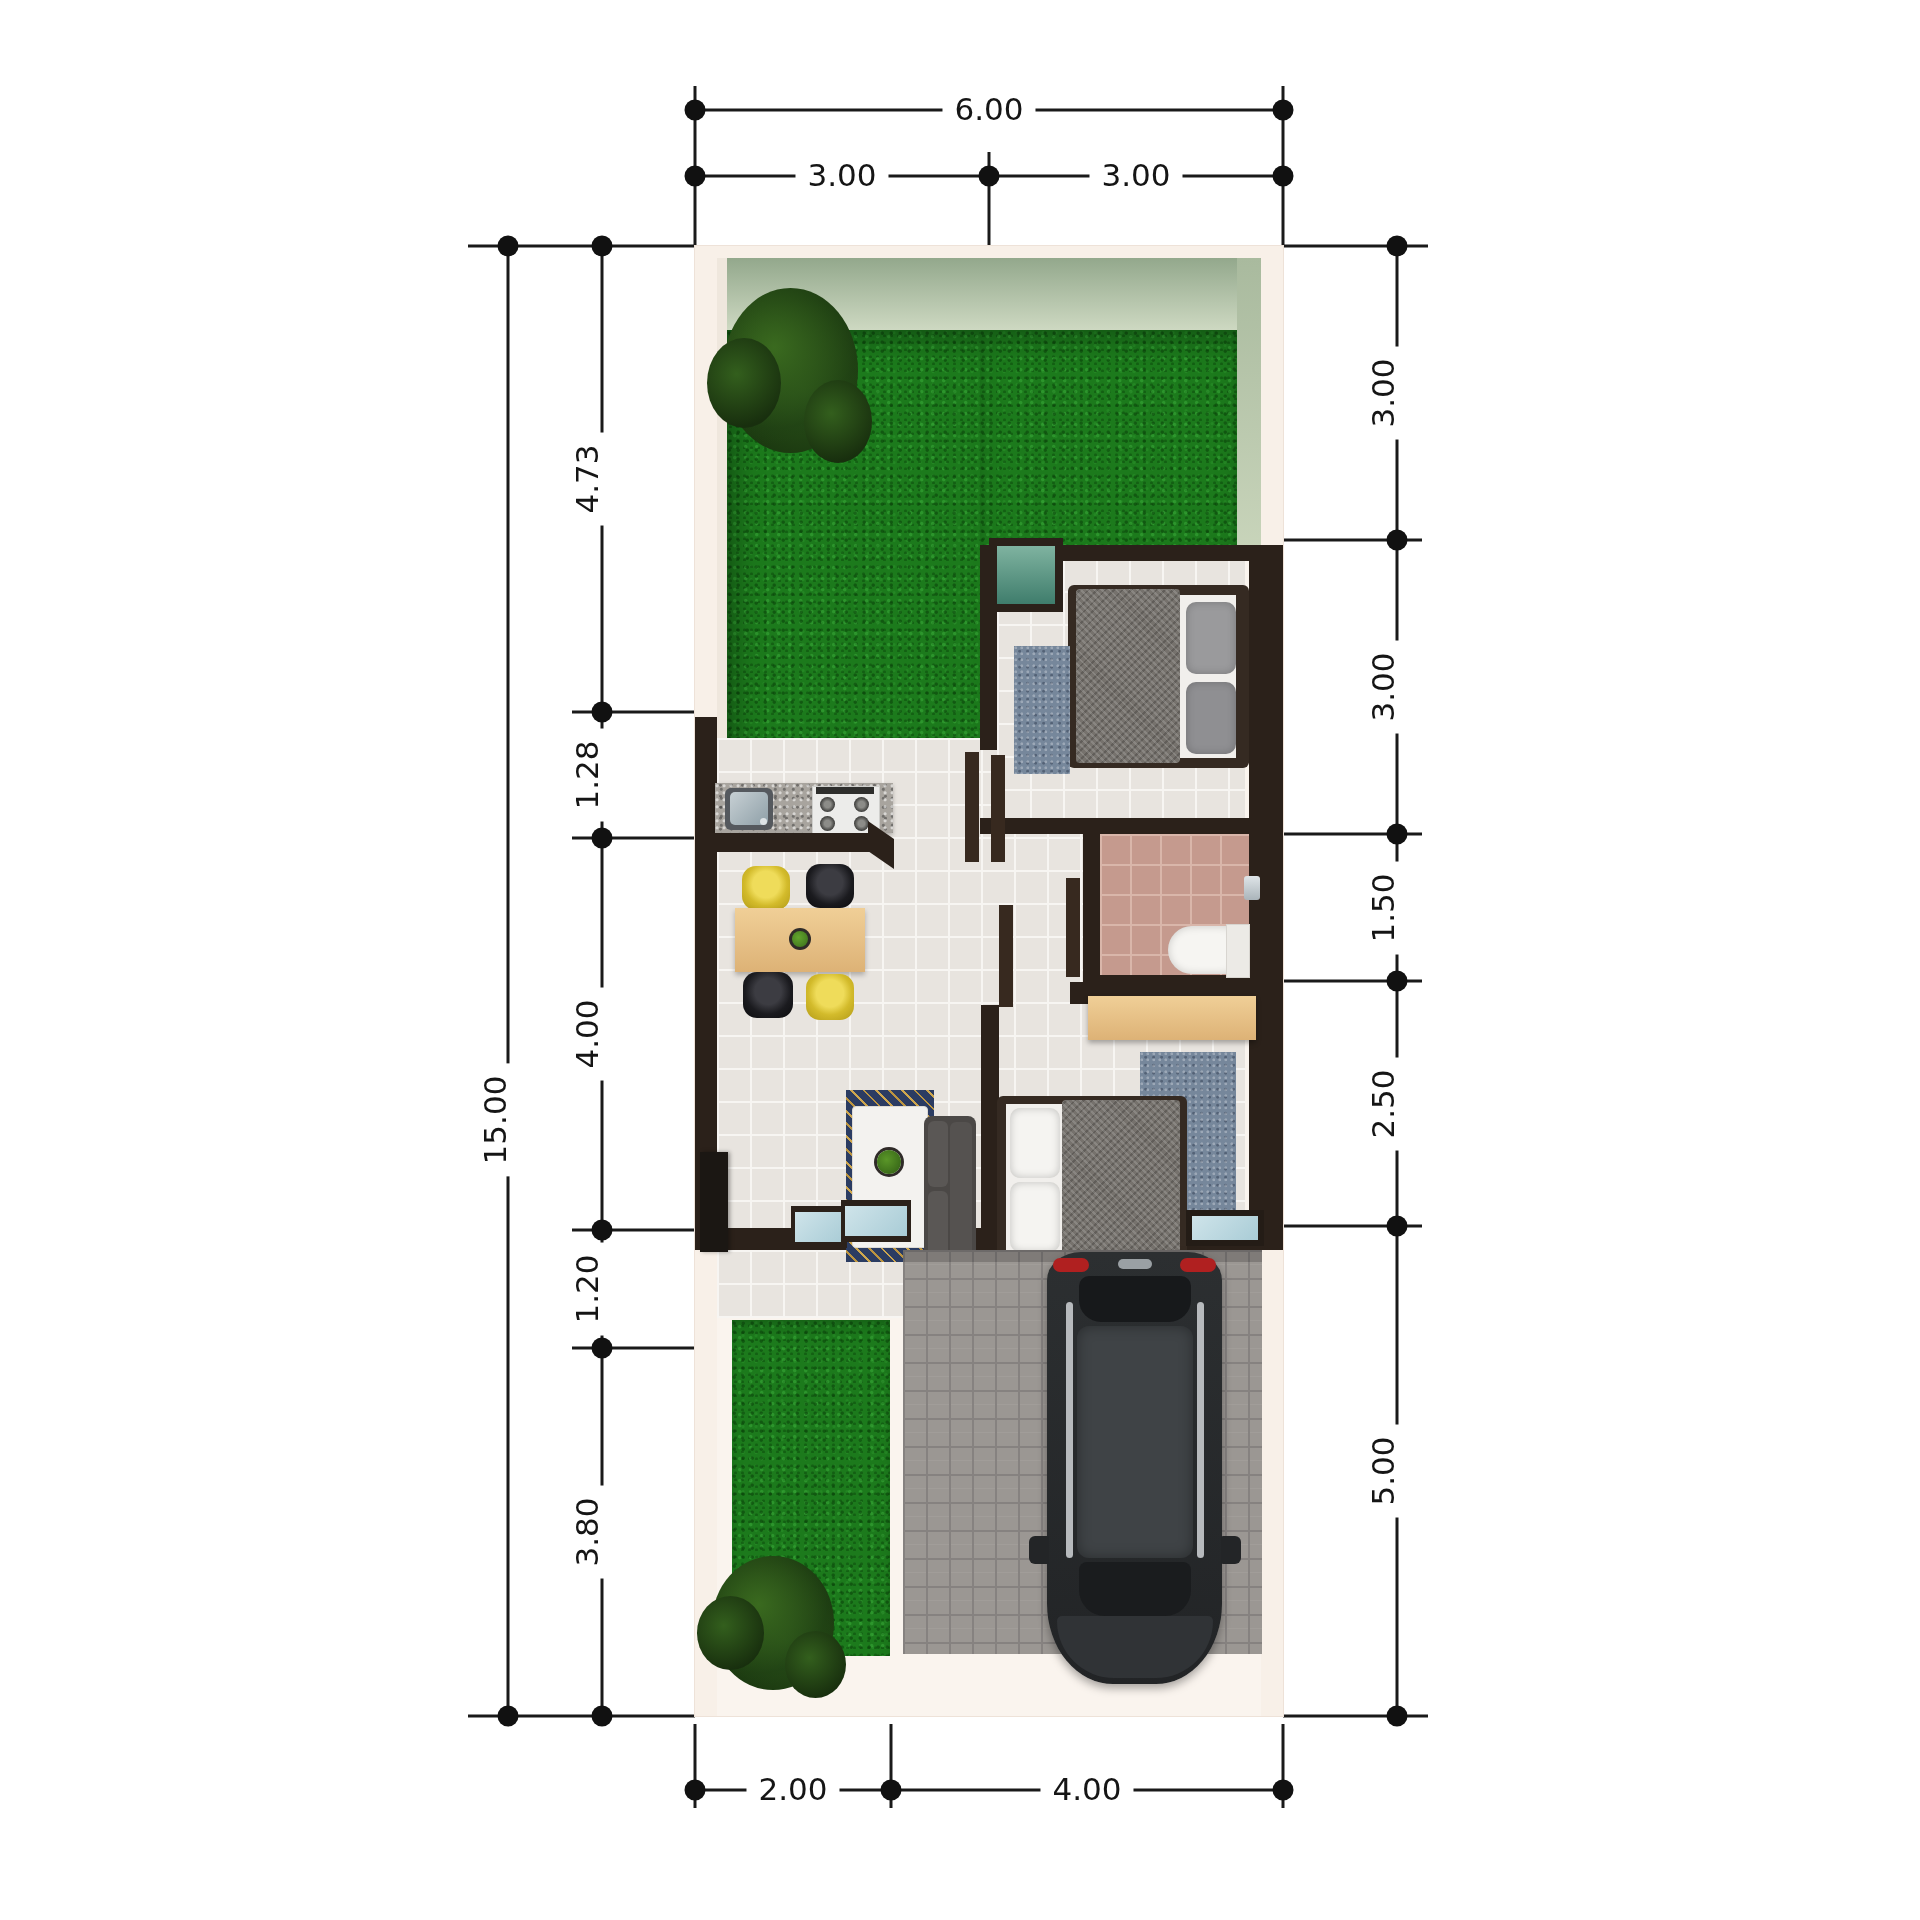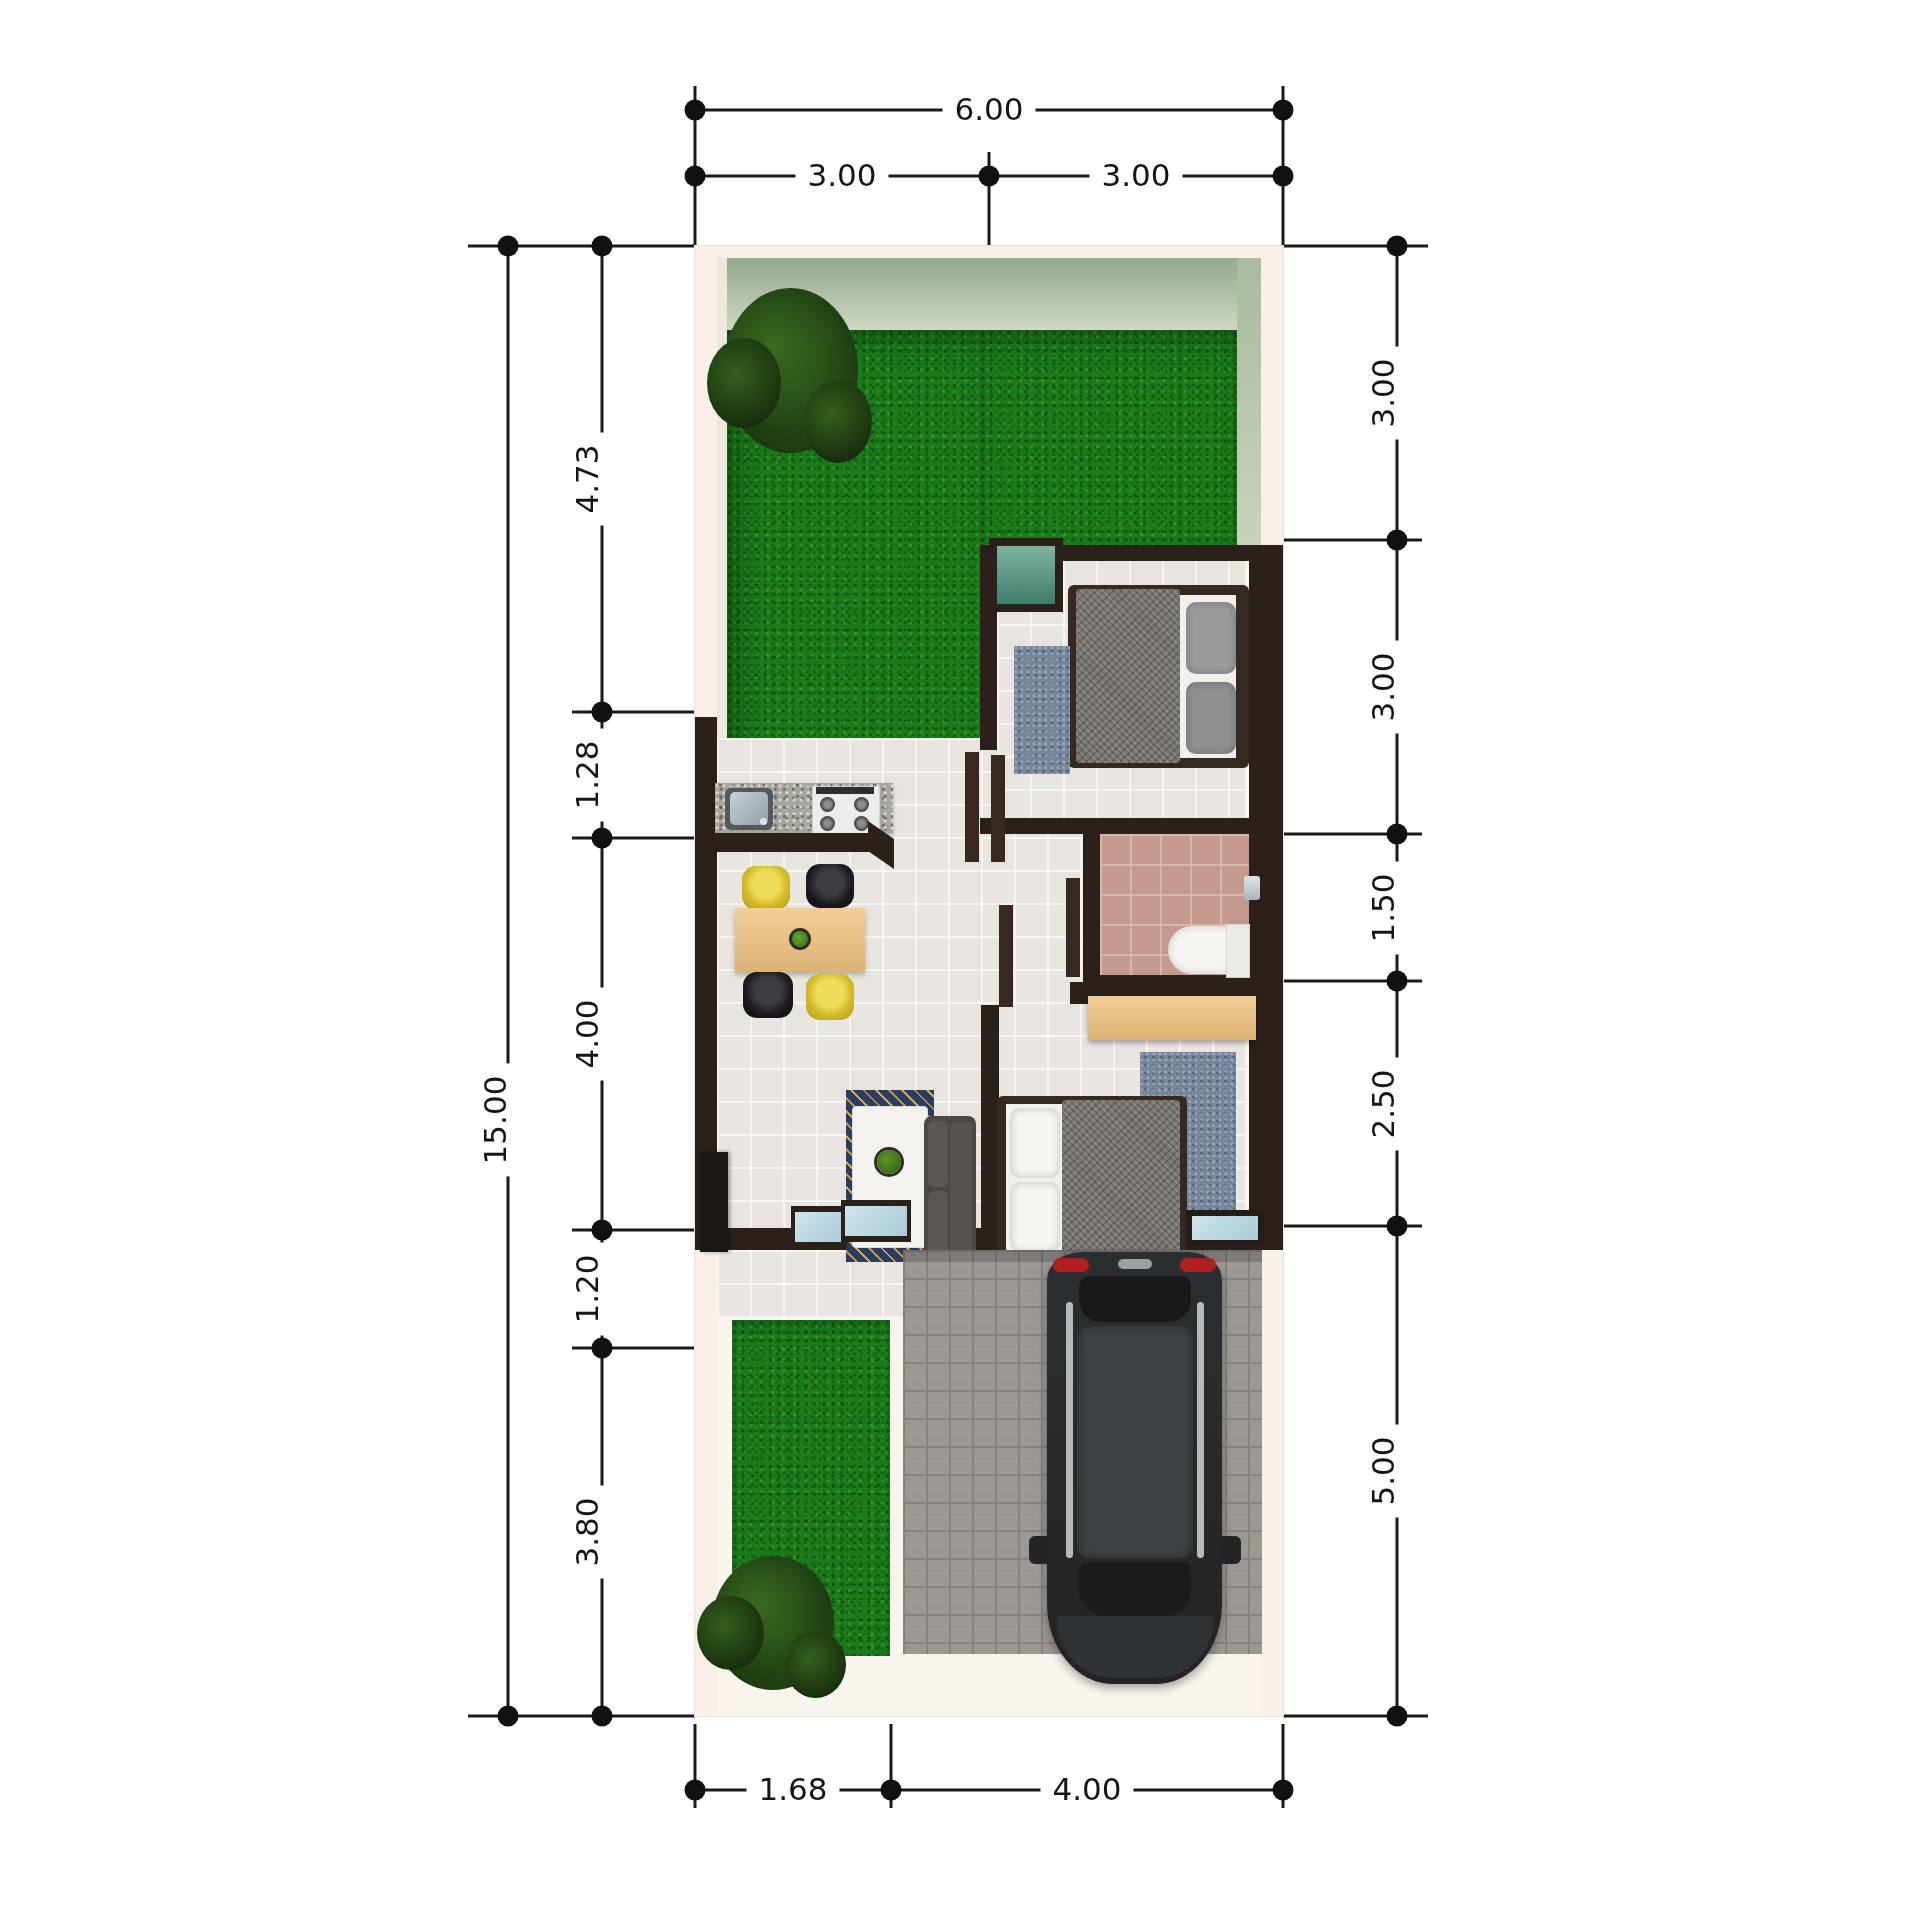--- a/index.html
+++ b/index.html
@@ -132,21 +132,21 @@
   <div class="dimlab rot" style="left:588px;top:1034px">4.00</div>
   <div class="dimlab rot" style="left:588px;top:1289px">1.20</div>
   <div class="dimlab rot" style="left:588px;top:1532px">3.80</div>
 
   <div class="dimlab rot" style="left:1384px;top:393px">3.00</div>
   <div class="dimlab rot" style="left:1384px;top:687px">3.00</div>
   <div class="dimlab rot" style="left:1384px;top:908px">1.50</div>
   <div class="dimlab rot" style="left:1384px;top:1104px">2.50</div>
   <div class="dimlab rot" style="left:1384px;top:1471px">5.00</div>
 
-  <div class="dimlab" style="left:793px;top:1790px">1.68</div>
+  <div class="dimlab" style="left:793px;top:1790px">2.00</div>
   <div class="dimlab" style="left:1087px;top:1790px">4.00</div>
 
   <div class="abs" style="left:695px;top:246px;width:588px;height:1470px;background:#faf4ee;box-shadow:0 0 0 1px #eee2d8;"></div>
 
   <div class="abs band" style="left:695px;top:246px;width:588px;height:14px;"></div>
   <div class="abs band" style="left:695px;top:246px;width:22px;height:1470px;"></div>
   <div class="abs band" style="left:1261px;top:246px;width:22px;height:1470px;"></div>
 
   <div class="abs" style="left:717px;top:258px;width:544px;height:74px;background:linear-gradient(180deg,#93a88c,#cfdac3);"></div>
   <div class="abs" style="left:717px;top:258px;width:10px;height:482px;background:#efe7dd;"></div>

